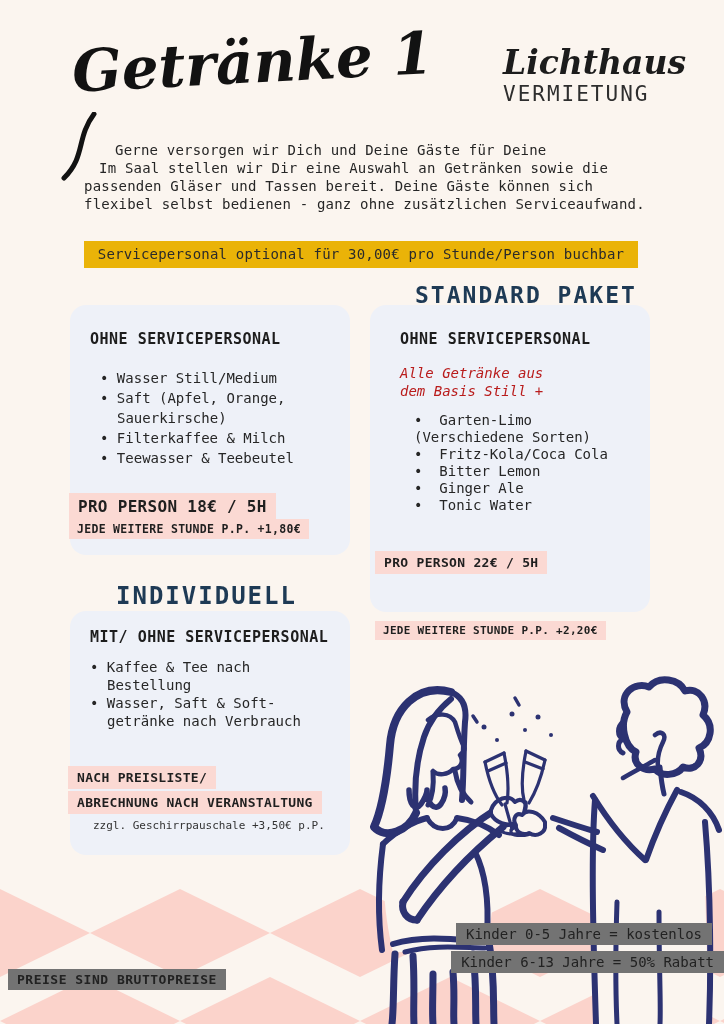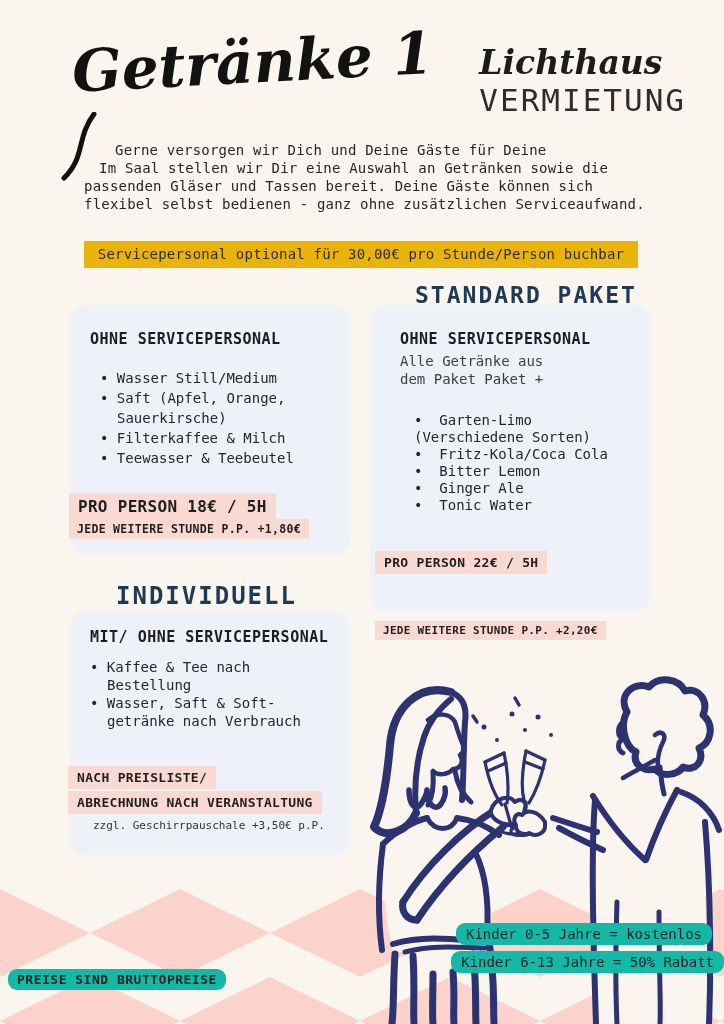--- a/index.html
+++ b/index.html
@@ -16,21 +16,21 @@
     font-style:italic;font-weight:bold;font-size:58px;line-height:1;
     color:#121212;transform:rotate(-3deg);white-space:nowrap;
   }
   .flourish{position:absolute;left:58px;top:112px;}
   .logo{position:absolute;right:38px;top:46px;text-align:left;}
   .logo-script{
     font-family:"DejaVu Serif","Liberation Serif",serif;
     font-style:italic;font-weight:bold;font-size:33px;line-height:1.05;
     color:#1c1c1c;white-space:nowrap;
   }
-  .logo-caps{font-size:31px;letter-spacing:2px;color:#2e2e2e;margin-top:1px;white-space:nowrap;}
+  .logo-caps{font-size:21px;letter-spacing:2px;color:#2e2e2e;margin-top:1px;white-space:nowrap;}
   
   .intro{position:absolute;left:84px;top:141px;width:572px;font-size:14px;line-height:18px;letter-spacing:.2px;}
   .intro div{white-space:nowrap;}
   .intro div:nth-child(1){margin-left:31px;}
   .intro div:nth-child(2){margin-left:15px;}
   .banner{
     position:absolute;left:84px;top:241px;width:554px;height:27px;
     background:#eab308;font-size:14px;line-height:27px;text-align:center;
     color:#2a2a2a;letter-spacing:.2px;
   }
@@ -43,21 +43,21 @@
     position:absolute;font-size:23px;font-weight:bold;letter-spacing:2px;
     color:#1e3a55;white-space:nowrap;
   }
   .h-basis{left:93px;top:282px;}
   .h-standard{left:415px;top:282px;}
   .h-individuell{left:116px;top:582px;font-size:24px;}
   .sub{position:absolute;font-size:15px;font-weight:bold;letter-spacing:.5px;color:#1d1d1d;white-space:nowrap;}
   .sub-basis{left:90px;top:330px;}
   .sub-standard{left:400px;top:330px;}
   .sub-individuell{left:90px;top:628px;}
-  .std-note{position:absolute;left:400px;top:352px;font-size:14px;line-height:18px;color:#404040;}
+  .std-note{position:absolute;left:400px;top:364px;font-size:14px;line-height:18px;color:#b91c1c;font-style:italic;}
   .std-note div{white-space:nowrap;}
   ul.pkg-list{list-style:none;margin:0;padding:0;position:absolute;font-size:14px;}
   ul.list-hang li{padding-left:17px;text-indent:-17px;}
   ul.list-hang li::before{content:"\2022\00a0";}
   ul.list-out li::before{content:"\2022\00a0\00a0";}
   .list-basis{left:100px;top:368px;width:200px;line-height:20px;}
   .list-standard{left:414px;top:412px;width:205px;line-height:17px;}
   .list-individuell{left:90px;top:658px;width:217px;line-height:18px;}
   
   .tag{
@@ -68,22 +68,22 @@
   .tag-basis-extra{left:69px;top:519px;font-size:11.5px;padding:3px 8px;}
   .tag-std-main{left:375px;top:551px;font-size:13px;padding:4px 9px;}
   .tag-std-extra{left:375px;top:577px;font-size:11px;padding:3px 8px;margin-top:44px;}
   .tag-ind-1{left:68px;top:766px;font-size:13px;padding:4px 9px;}
   .tag-ind-2{left:68px;top:791px;font-size:13px;padding:4px 9px;}
   .ind-note{position:absolute;left:93px;top:819px;font-size:11px;color:#333;white-space:nowrap;}
   
   .pattern{position:absolute;left:0;top:889px;width:724px;height:135px;}
   .illustration{position:absolute;left:365px;top:672px;width:359px;height:352px;}
   .blue-label{
-    position:absolute;background:#14b8a6;color:#222;font-size:14px;
-    white-space:nowrap;padding:3px 10px;z-index:5;border-radius:9px;
+    position:absolute;background:#737373;color:#222;font-size:14px;
+    white-space:nowrap;padding:3px 10px;z-index:5;
   }
   .kids1{top:923px;right:12px;}
   .kids2{top:951px;right:0;}
   .brutto{left:8px;top:969px;font-size:13px;font-weight:bold;letter-spacing:.5px;padding:3px 9px;}
 </style>
 </head>
 <body>
 
 <div class="page">
 
@@ -116,21 +116,21 @@
   <ul class="pkg-list list-hang list-basis">
       <li>Wasser Still/Medium</li>
       <li>Saft (Apfel, Orange, Sauerkirsche)</li>
       <li>Filterkaffee &amp; Milch</li>
       <li>Teewasser &amp; Teebeutel</li>
     </ul>
 
   <div class="sub sub-standard">OHNE SERVICEPERSONAL</div>
   <div class="std-note">
       <div>Alle Getränke aus</div>
-      <div>dem Paket Paket +</div>
+      <div>dem Basis Still +</div>
     </div>
   <ul class="pkg-list list-out list-standard">
       <li>Garten-Limo (Verschiedene Sorten)</li>
       <li>Fritz-Kola/Coca Cola</li>
       <li>Bitter Lemon</li>
       <li>Ginger Ale</li>
       <li>Tonic Water</li>
     </ul>
 
   <div class="sub sub-individuell">MIT/ OHNE SERVICEPERSONAL</div>

